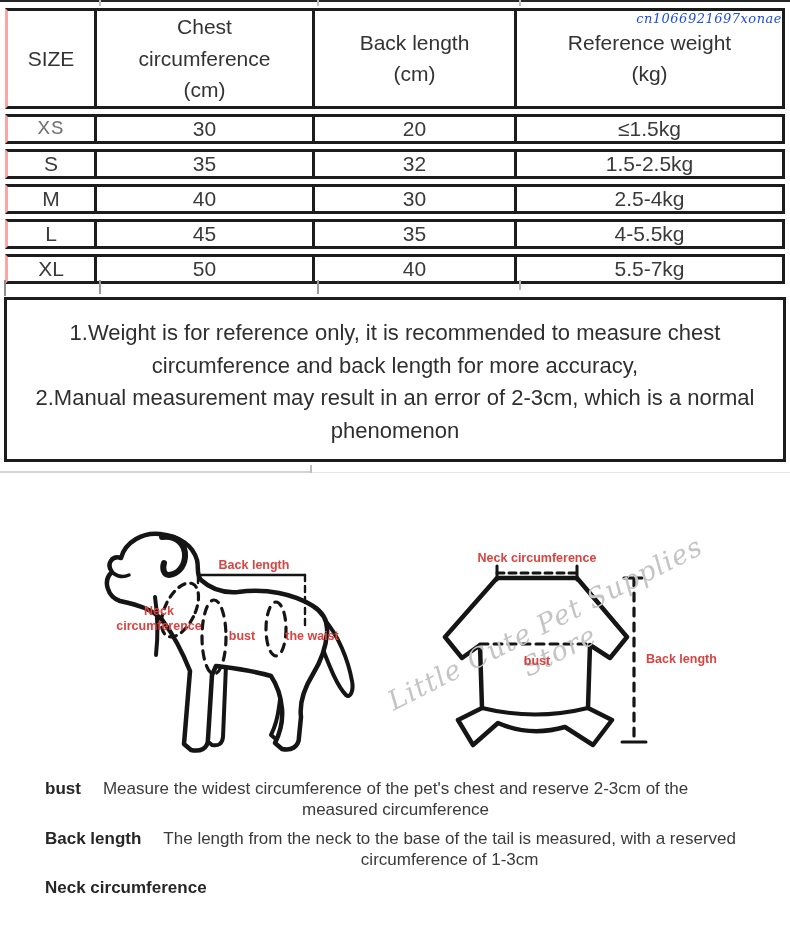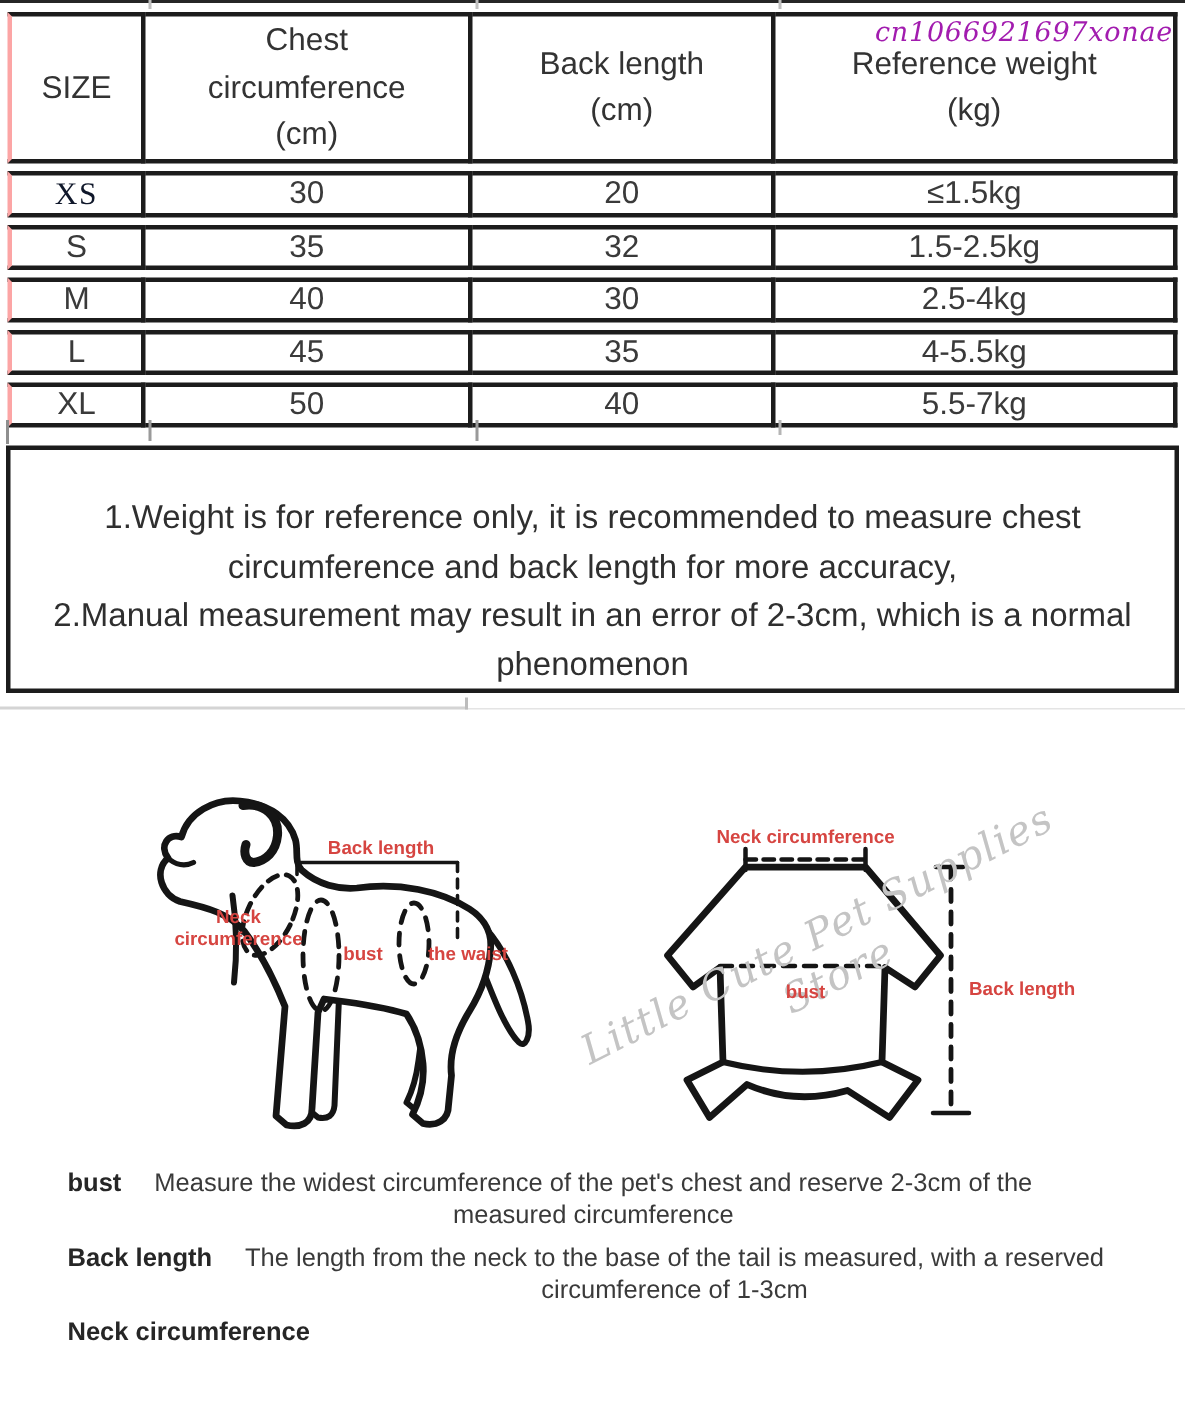--- a/index.html
+++ b/index.html
@@ -12,41 +12,41 @@
   .stub{position:absolute;width:2px;background:#9a9a9a;}
 
   
   table.size-table{position:absolute;left:5px;top:3px;width:780px;table-layout:fixed;
                    border-collapse:separate;border-spacing:0 5px;}
   .size-table th,.size-table td{border-top:3px solid #1c1c1c;border-bottom:3px solid #1c1c1c;
         border-right:3px solid #1c1c1c;text-align:center;vertical-align:middle;padding:0;color:#3a3a3a;}
   .size-table th:first-child,.size-table td:first-child{border-left:3px solid #fca5a5;}
   .size-table th{height:86px;font-size:21px;font-weight:normal;line-height:1.5;color:#333;}
   .size-table td{height:24px;font-size:21px;}
-  .size-table td.serif{font-family:Liberation Serif, serif;letter-spacing:1px;color:#0f172a;}
+  .size-table td.serif{font-family:Liberation Mono, monospace;letter-spacing:1px;color:#737373;}
 
   
   .notes-box{position:absolute;left:4px;top:297px;width:782px;height:165px;
              border:3px solid #1c1c1c;box-sizing:border-box;}
-  .notes-text{padding-top:29px;text-align:center;font-size:22px;line-height:1.48;color:#2f2f2f;}
+  .notes-text{padding-top:17px;text-align:center;font-size:22px;line-height:1.48;color:#2f2f2f;}
 
   .rule-mid{position:absolute;left:0;top:471px;width:312px;height:2px;background:#d4d4d4;}
   .rule-mid2{position:absolute;left:312px;top:472px;width:478px;height:1px;background:#e4e4e4;}
   .tick-mid{position:absolute;left:310px;top:465px;width:2px;height:8px;background:#bdbdbd;}
 
   .section-title{position:absolute;left:55px;top:477px;font-size:22px;font-weight:bold;
                  letter-spacing:.5px;color:#3e3e3e;}
 
   .diagram{position:absolute;}
   .red-label{position:absolute;color:#d64541;font-size:12.5px;font-weight:bold;line-height:14.5px;
              text-align:center;transform:translateX(-50%);z-index:7;white-space:pre-line;}
   .red-label.no-center{transform:none;text-align:left;white-space:nowrap;}
 
   .wm-id{position:absolute;right:8px;top:11px;font-family:"DejaVu Serif",serif;font-style:italic;
-         font-size:18px;color:#a21caf;letter-spacing:.5px;z-index:8;}
+         font-size:13px;color:#1d4ed8;letter-spacing:.5px;z-index:8;}
   .wm-store{position:absolute;left:362px;top:606px;width:380px;text-align:center;
             transform:rotate(-27deg);font-family:"DejaVu Serif",serif;font-style:italic;
             font-size:27px;color:#c4c4c4;letter-spacing:1px;z-index:6;pointer-events:none;}
 
   
   .def{position:absolute;left:45px;display:flex;gap:22px;font-size:17px;line-height:21px;color:#3a3a3a;}
   .def .term{font-weight:bold;color:#262626;white-space:nowrap;}
 </style>
 </head>
 <body>

